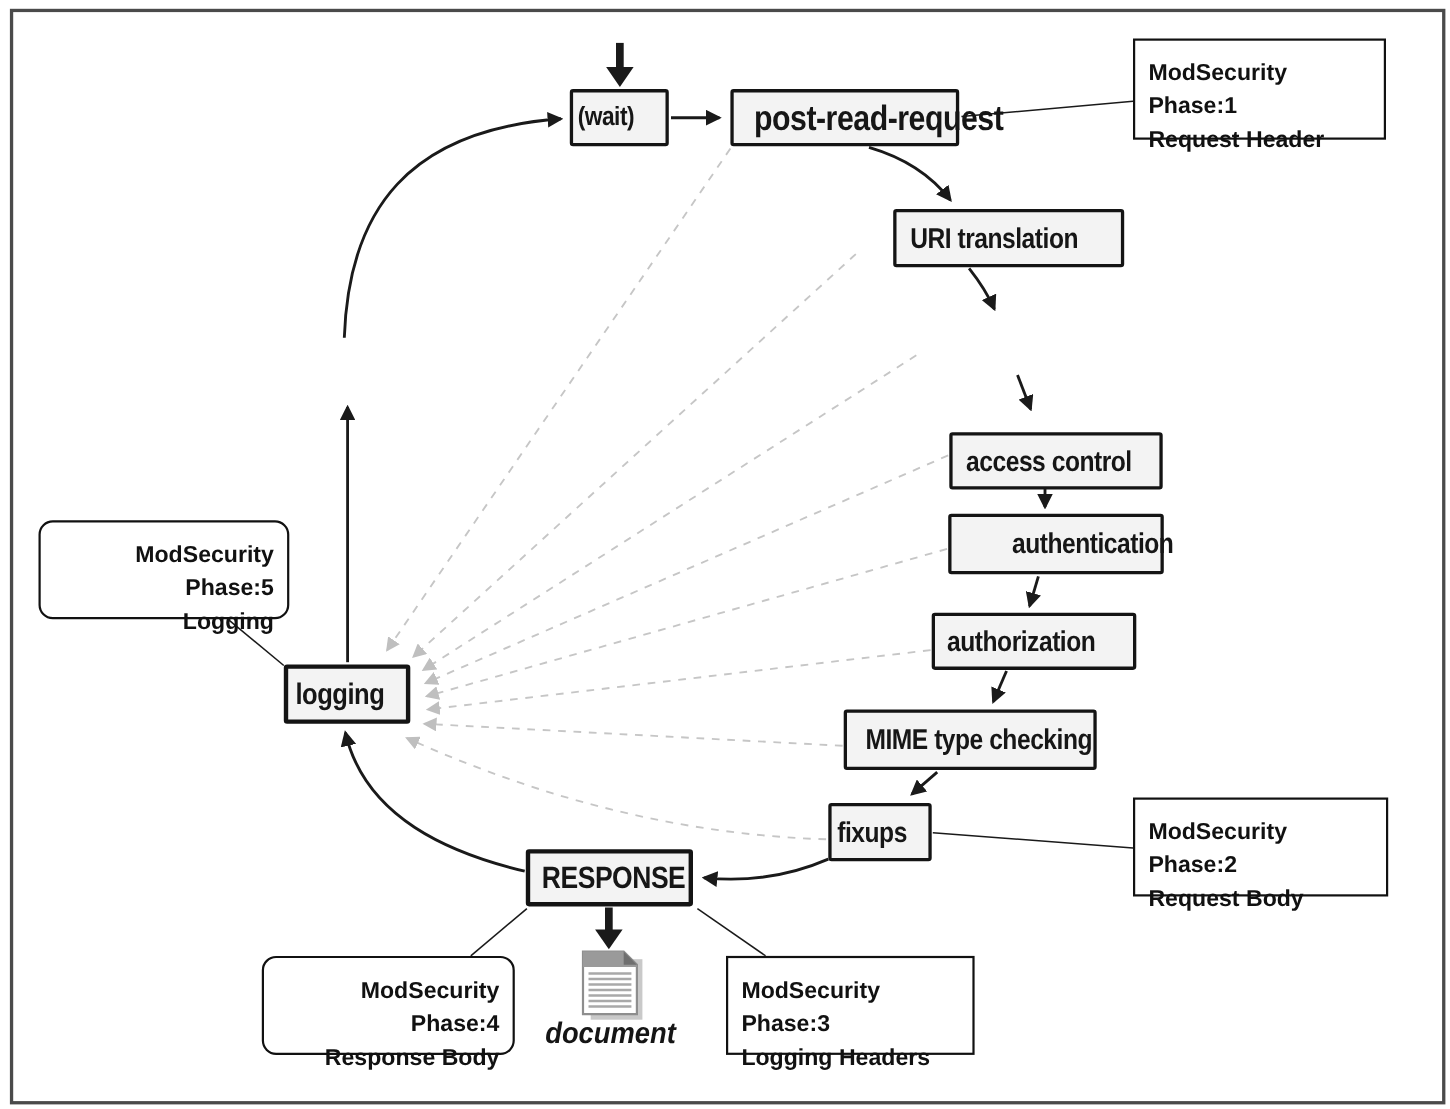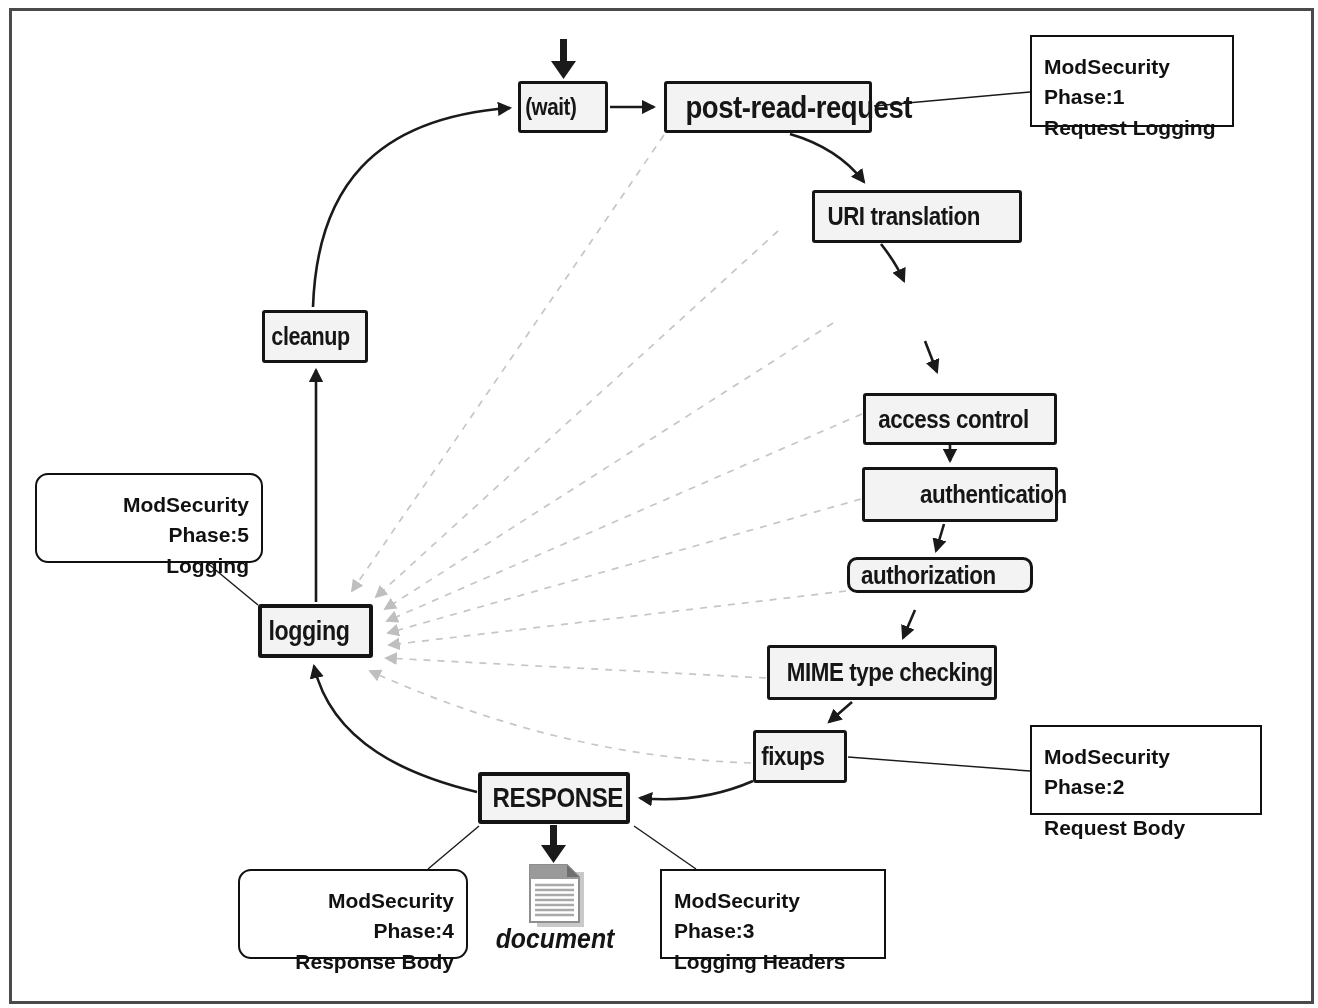--- a/index.html
+++ b/index.html
@@ -119,44 +119,41 @@
   </div>
   <div class="node" style="left:812px;top:190px;width:210px;height:53px;font-size:26px;">
     <span class="lbl">URI translation</span>
   </div>
   <div class="node" style="left:863px;top:380px;width:194px;height:52px;font-size:26px;margin-top:13px;">
     <span class="lbl">access control</span>
   </div>
   <div class="node" style="left:862px;top:467px;width:196px;height:55px;font-size:26px;padding-left:43px;">
     <span class="lbl">authentication</span>
   </div>
-  <div class="node" style="left:847px;top:557px;width:186px;height:36px;font-size:26px;border-radius:10px;">
+  <div class="node" style="left:847px;top:557px;width:186px;height:52px;font-size:26px;">
     <span class="lbl">authorization</span>
   </div>
   <div class="node" style="left:767px;top:645px;width:230px;height:55px;font-size:26px;">
     <span class="lbl">MIME type checking</span>
   </div>
   <div class="node" style="left:753px;top:730px;width:94px;height:53px;font-size:26px;">
     <span class="lbl">fixups</span>
   </div>
   <div class="node heavy" style="left:478px;top:772px;width:152px;height:52px;font-size:28px;">
     <span class="lbl">RESPONSE</span>
   </div>
   <div class="node heavy" style="left:258px;top:604px;width:115px;height:54px;font-size:27px;">
     <span class="lbl">logging</span>
   </div>
-  <div class="node" style="left:262px;top:310px;width:106px;height:53px;font-size:25px;">
-    <span class="lbl">cleanup</span>
+
+  <div class="ann left" style="left:1030px;top:35px;width:230px;height:92px;">
+    <div>ModSecurity Phase:1</div>
+    <div>Request Header</div>
   </div>
-
-  <div class="ann left" style="left:1030px;top:35px;width:204px;height:92px;">
-    <div>ModSecurity Phase:1</div>
-    <div>Request Logging</div>
-  </div>
-  <div class="ann left" style="left:1030px;top:725px;width:232px;height:90px;gap:10px;">
+  <div class="ann left" style="left:1030px;top:725px;width:232px;height:90px;">
     <div>ModSecurity Phase:2</div>
     <div>Request Body</div>
   </div>
   <div class="ann left" style="left:660px;top:869px;width:226px;height:90px;">
     <div>ModSecurity Phase:3</div>
     <div>Logging Headers</div>
   </div>
   <div class="ann right" style="left:238px;top:869px;width:230px;height:90px;">
     <div>ModSecurity Phase:4</div>
     <div>Response Body</div>

